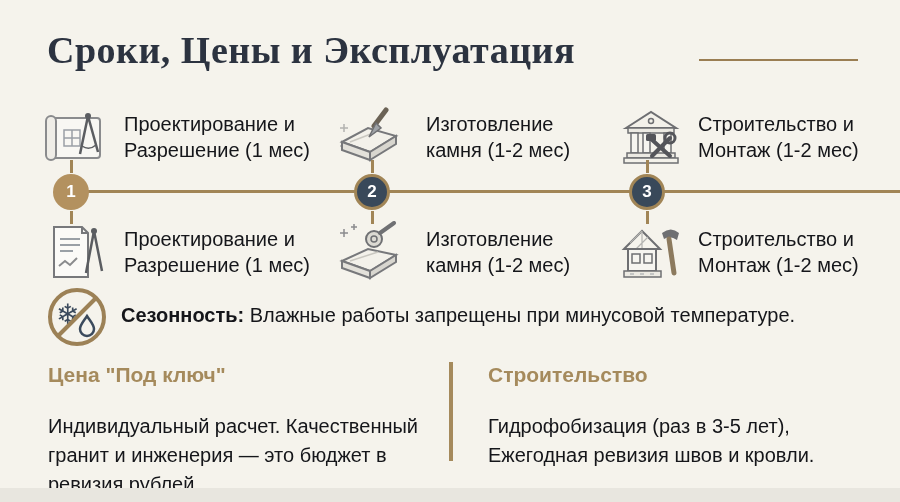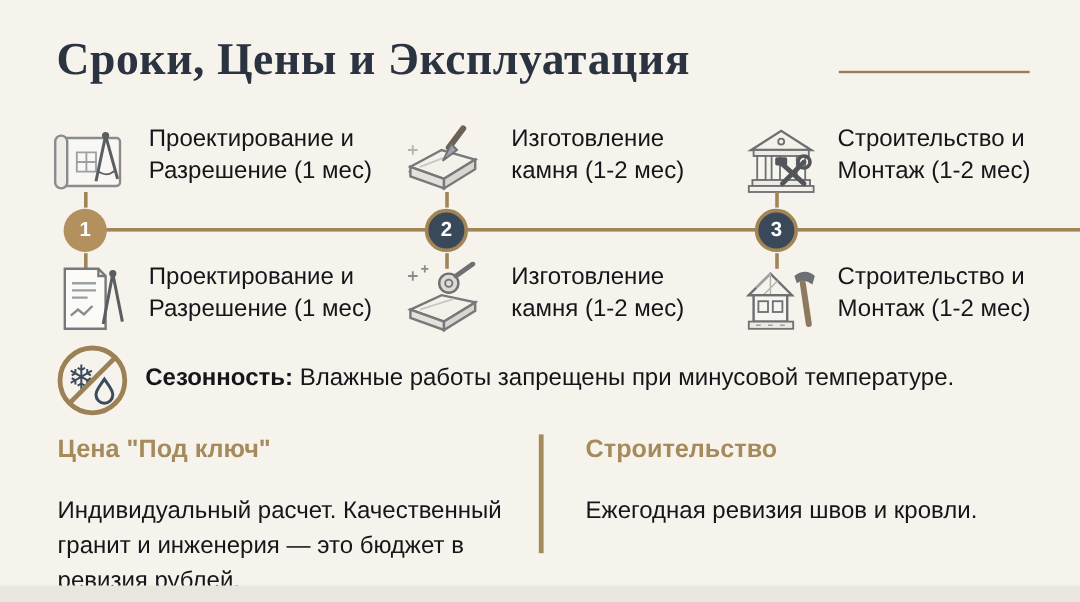--- a/index.html
+++ b/index.html
@@ -10,21 +10,21 @@
   }
   .page-title {
     position:absolute; left:47px; top:28px;
     font-family:"Liberation Serif", serif; font-weight:700;
     font-size:38px; color:#2c3340; letter-spacing:0.5px;
   }
   .title-rule {
     position:absolute; left:699px; top:59px; width:159px; height:2px;
     background:#9a7e52;
   }
-  .step-label { position:absolute; display:flex; gap:14px; height:68px; }
+  .step-label { position:absolute; display:flex; align-items:center; gap:14px; height:68px; }
   .step-label .icon-box { width:66px; height:62px; flex:none; }
   .step-label .txt { font-size:20px; line-height:26px; color:#15161a; }
   .row1 { top:103px; }
   .row2 { top:218px; }
   .c1 { left:44px; }
   .c2 { left:336px;gap:24px; }
   .c3 { left:618px; }
 
   .timeline-line { position:absolute; left:70px; top:190px; width:830px; height:3px; background:#a18556; }
   .tick { position:absolute; width:3px; height:13px; background:#a18556; }
@@ -206,18 +206,19 @@
   <div class="col-body b-left">
     <div>Индивидуальный расчет. Качественный</div>
     <div>гранит и инженерия — это бюджет в</div>
     <div>ревизия рублей.</div>
   </div>
 
   <div class="v-divider"></div>
 
   <div class="col-heading h-right">Строительство</div>
   <div class="col-body b-right">
+    <div>Гидрофобизация (раз в 3-5 лет),</div>
     <div>Ежегодная ревизия швов и кровли.</div>
   </div>
 
   <div class="bottom-bar"></div>
 
 </div>
 
 </body></html>

